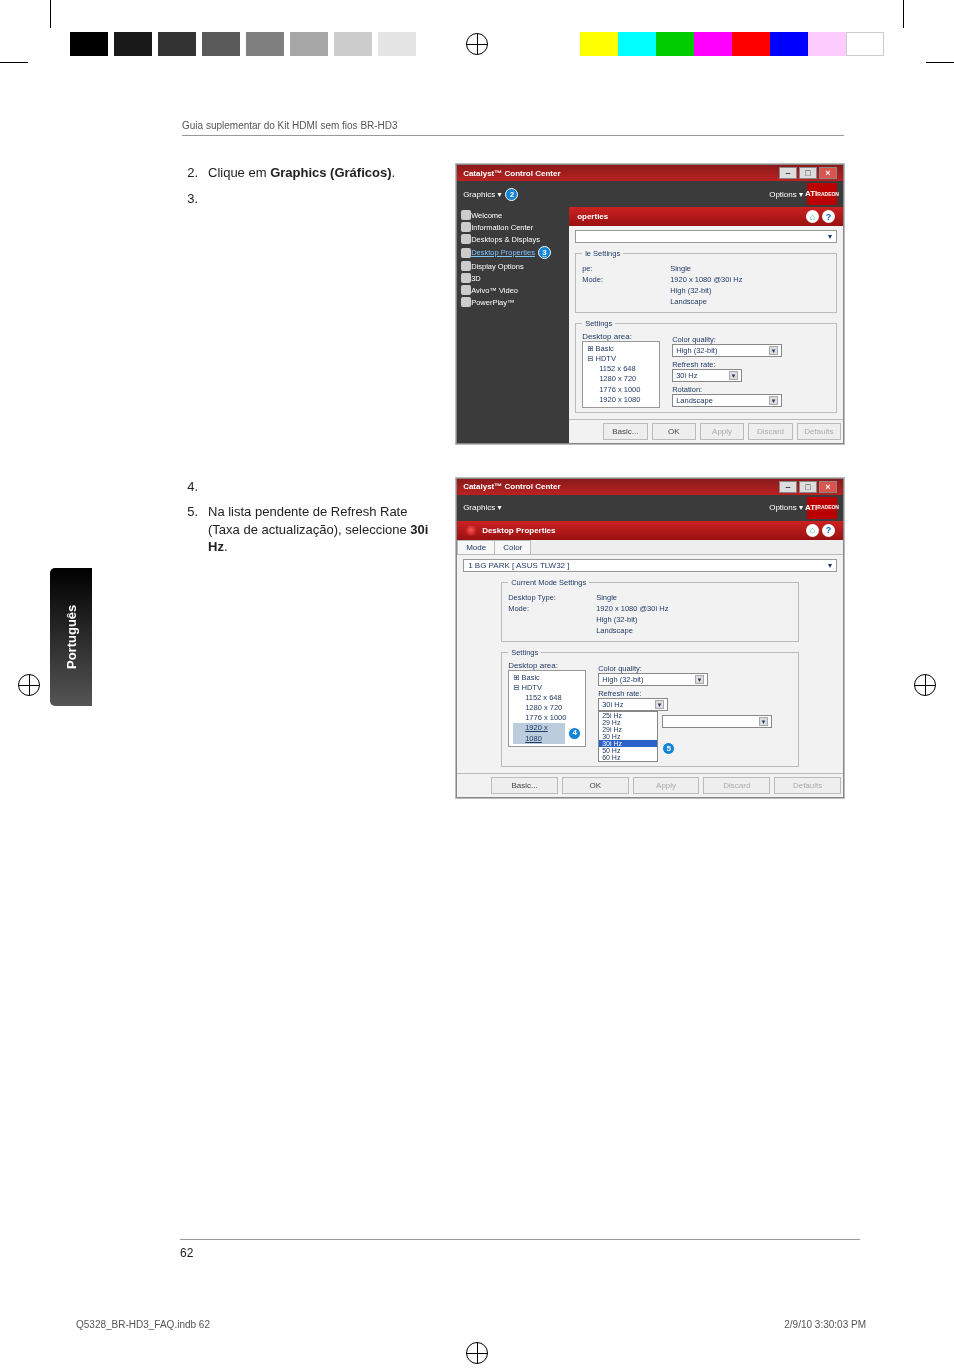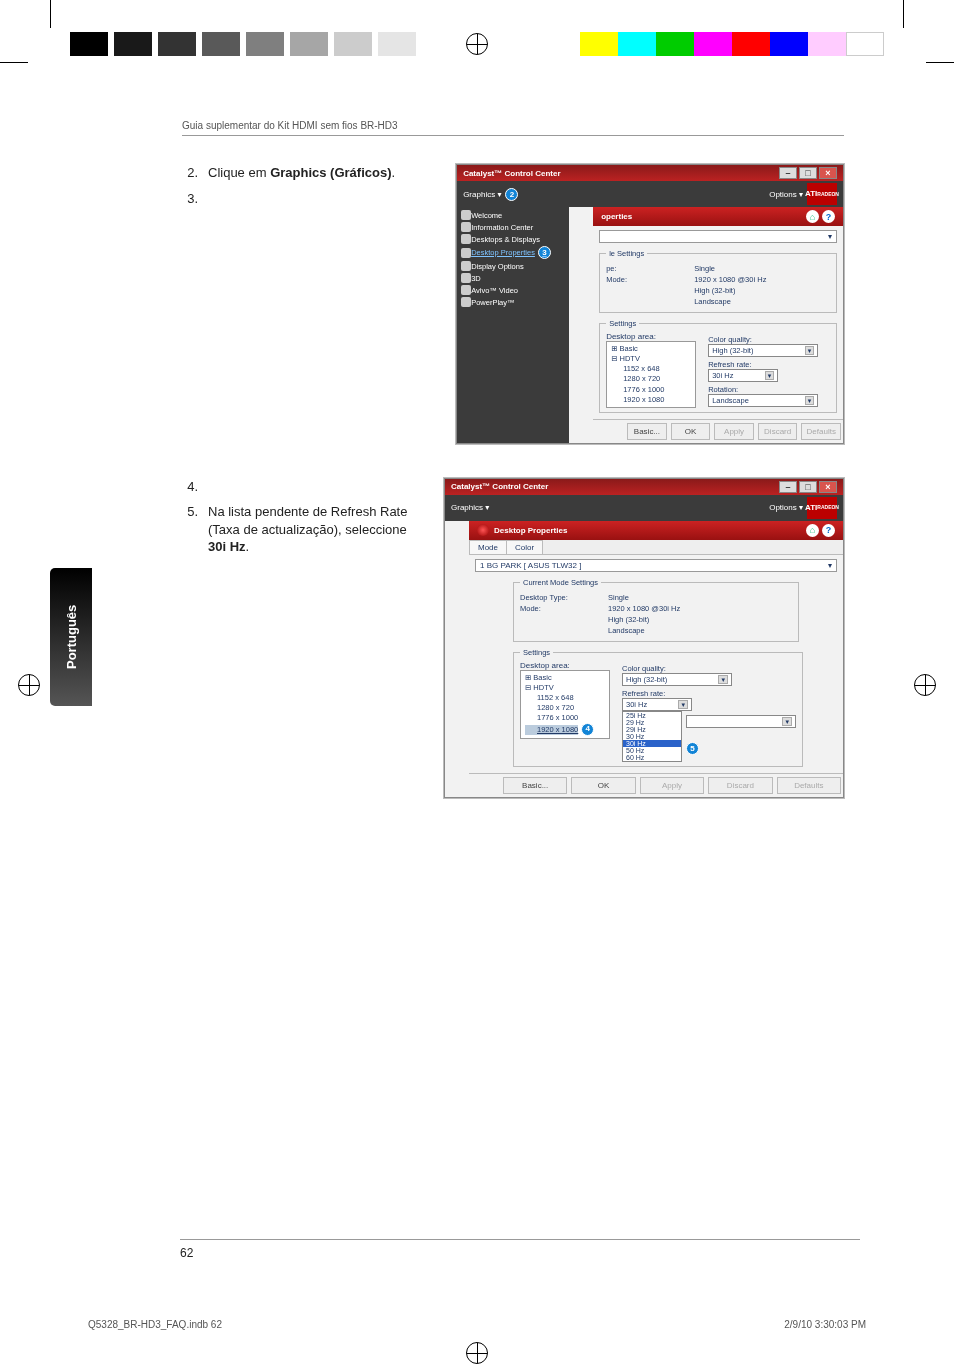--- a/index.html
+++ b/index.html
@@ -98,51 +98,51 @@
   .ccc-menubar { background:#3b3b3b; color:#fff; display:flex; justify-content:space-between; padding:2px 6px; }
   .ccc-menubar .left, .ccc-menubar .right { display:flex; align-items:center; gap:4px; }
   .numbubble { display:inline-flex; width:13px; height:13px; border-radius:50%; background:#1284d6; color:#fff; align-items:center; justify-content:center; font-size:8px; font-weight:bold; border:1px solid #fff;}
   .ccc-row { display:flex; }
   .ccc-sidebar {
     width:112px; background:#3b3b3b; color:#fff; padding:2px 0;
   }
   .ccc-sidebar .item { display:flex; align-items:center; gap:0; padding:1px 4px; font-size:7.5px;}
   .ccc-sidebar .item .ico { width:10px; height:10px; background:#ccc; border-radius:2px; flex-shrink:0;}
   .ccc-sidebar .item.sel { color:#7fc3ff; text-decoration:underline;}
-  .ccc-main { flex:1; background:#f2f2f2;margin-left:24px;}
+  .ccc-main { flex:1; background:#f2f2f2;}
   .ccc-headbar { background: linear-gradient(#c22,#911); color:#fff; font-weight:bold; padding:3px 8px; display:flex; justify-content:space-between; align-items:center;}
   .ccc-headbar .icons { display:flex; gap:3px;}
   .round-ico { width:13px; height:13px; border-radius:50%; background:#fff; color:#1b7; display:flex; align-items:center; justify-content:center; font-size:9px; font-weight:bold;}
   .round-ico.help{ color:#06c;}
   .ati { width:30px; height:22px; background:#b00; color:#fff; font-weight:bold; font-size:8px; display:flex; flex-direction:row; align-items:center; justify-content:center; line-height:1;}
   .ati small{font-size:5px;}
   .tabs { display:flex; background:#eee; border-bottom:1px solid #bbb; font-size:8px;}
   .tabs span{ padding:2px 8px; border:1px solid #bbb; border-bottom:none; background:#f7f7f7; margin-right:-1px;}
   .device-dd { margin:4px 6px; border:1px solid #999; background:#fff; padding:1px 4px; display:flex; justify-content:space-between;}
   .panel { margin:6px; border:1px solid #bbb; padding:4px 6px;}
   .panel legend{ font-size:7.5px; padding:0 3px;}
   .kv { display:flex; gap:10px; margin:2px 0; font-size:7.5px;}
   .kv .k{ width:78px;}
   .settings-body { display:flex; gap:12px; }
-  .tree { width:90px; border:1px solid #999; background:#fff; padding:2px 4px; font-size:7.5px; line-height:1.35;}
+  .tree { width:78px; border:1px solid #999; background:#fff; padding:2px 4px; font-size:7.5px; line-height:1.35;}
   .tree .ind{ padding-left:12px;}
   .tree .sel{ background:#bcd; text-decoration:underline;}
   .fields { flex:1; font-size:7.5px;}
   .fields .lbl{ margin-top:3px;}
   .dd { border:1px solid #888; background:#fff; padding:0 3px; display:flex; justify-content:space-between; align-items:center; width:110px; height:13px;}
   .dd .arrow{ font-size:7px; background:#ddd; border:1px solid #aaa; padding:0 2px; line-height:1;}
   .dd-list { border:1px solid #888; background:#fff; width:60px; font-size:7px;}
   .dd-list div{ padding:0 3px;}
   .dd-list .hi{ background:#2a62c9; color:#fff;}
   .ccc-buttons { display:flex; border-top:1px solid #bbb;padding-left:32px;}
   .ccc-buttons button { flex:1; font-size:8px; padding:3px 0; background:#eee; border:1px solid #bbb; margin:3px 2px; cursor:pointer; color:#444;}
   .ccc-buttons button:disabled{ color:#aaa;}
 
   .pagenum { position:absolute; bottom:80px; left:130px; font-size:12px; border-top:1px solid #999; padding-top:6px; width:680px;}
-  .slug { position:absolute; bottom:40px; left:88px; right:88px; display:flex; justify-content:space-between; font-size:10px; color:#555;}
+  .slug { position:absolute; bottom:40px; left:76px; right:88px; display:flex; justify-content:space-between; font-size:10px; color:#555;}
 </style>
 </head>
 <body>
 
 <div class="regmark-top"></div>
 <div class="regmark-bottom"></div>
 <div class="regmark-left"></div>
 <div class="regmark-right"></div>
 <div class="colorbar cb-top-left">
     <span></span>

